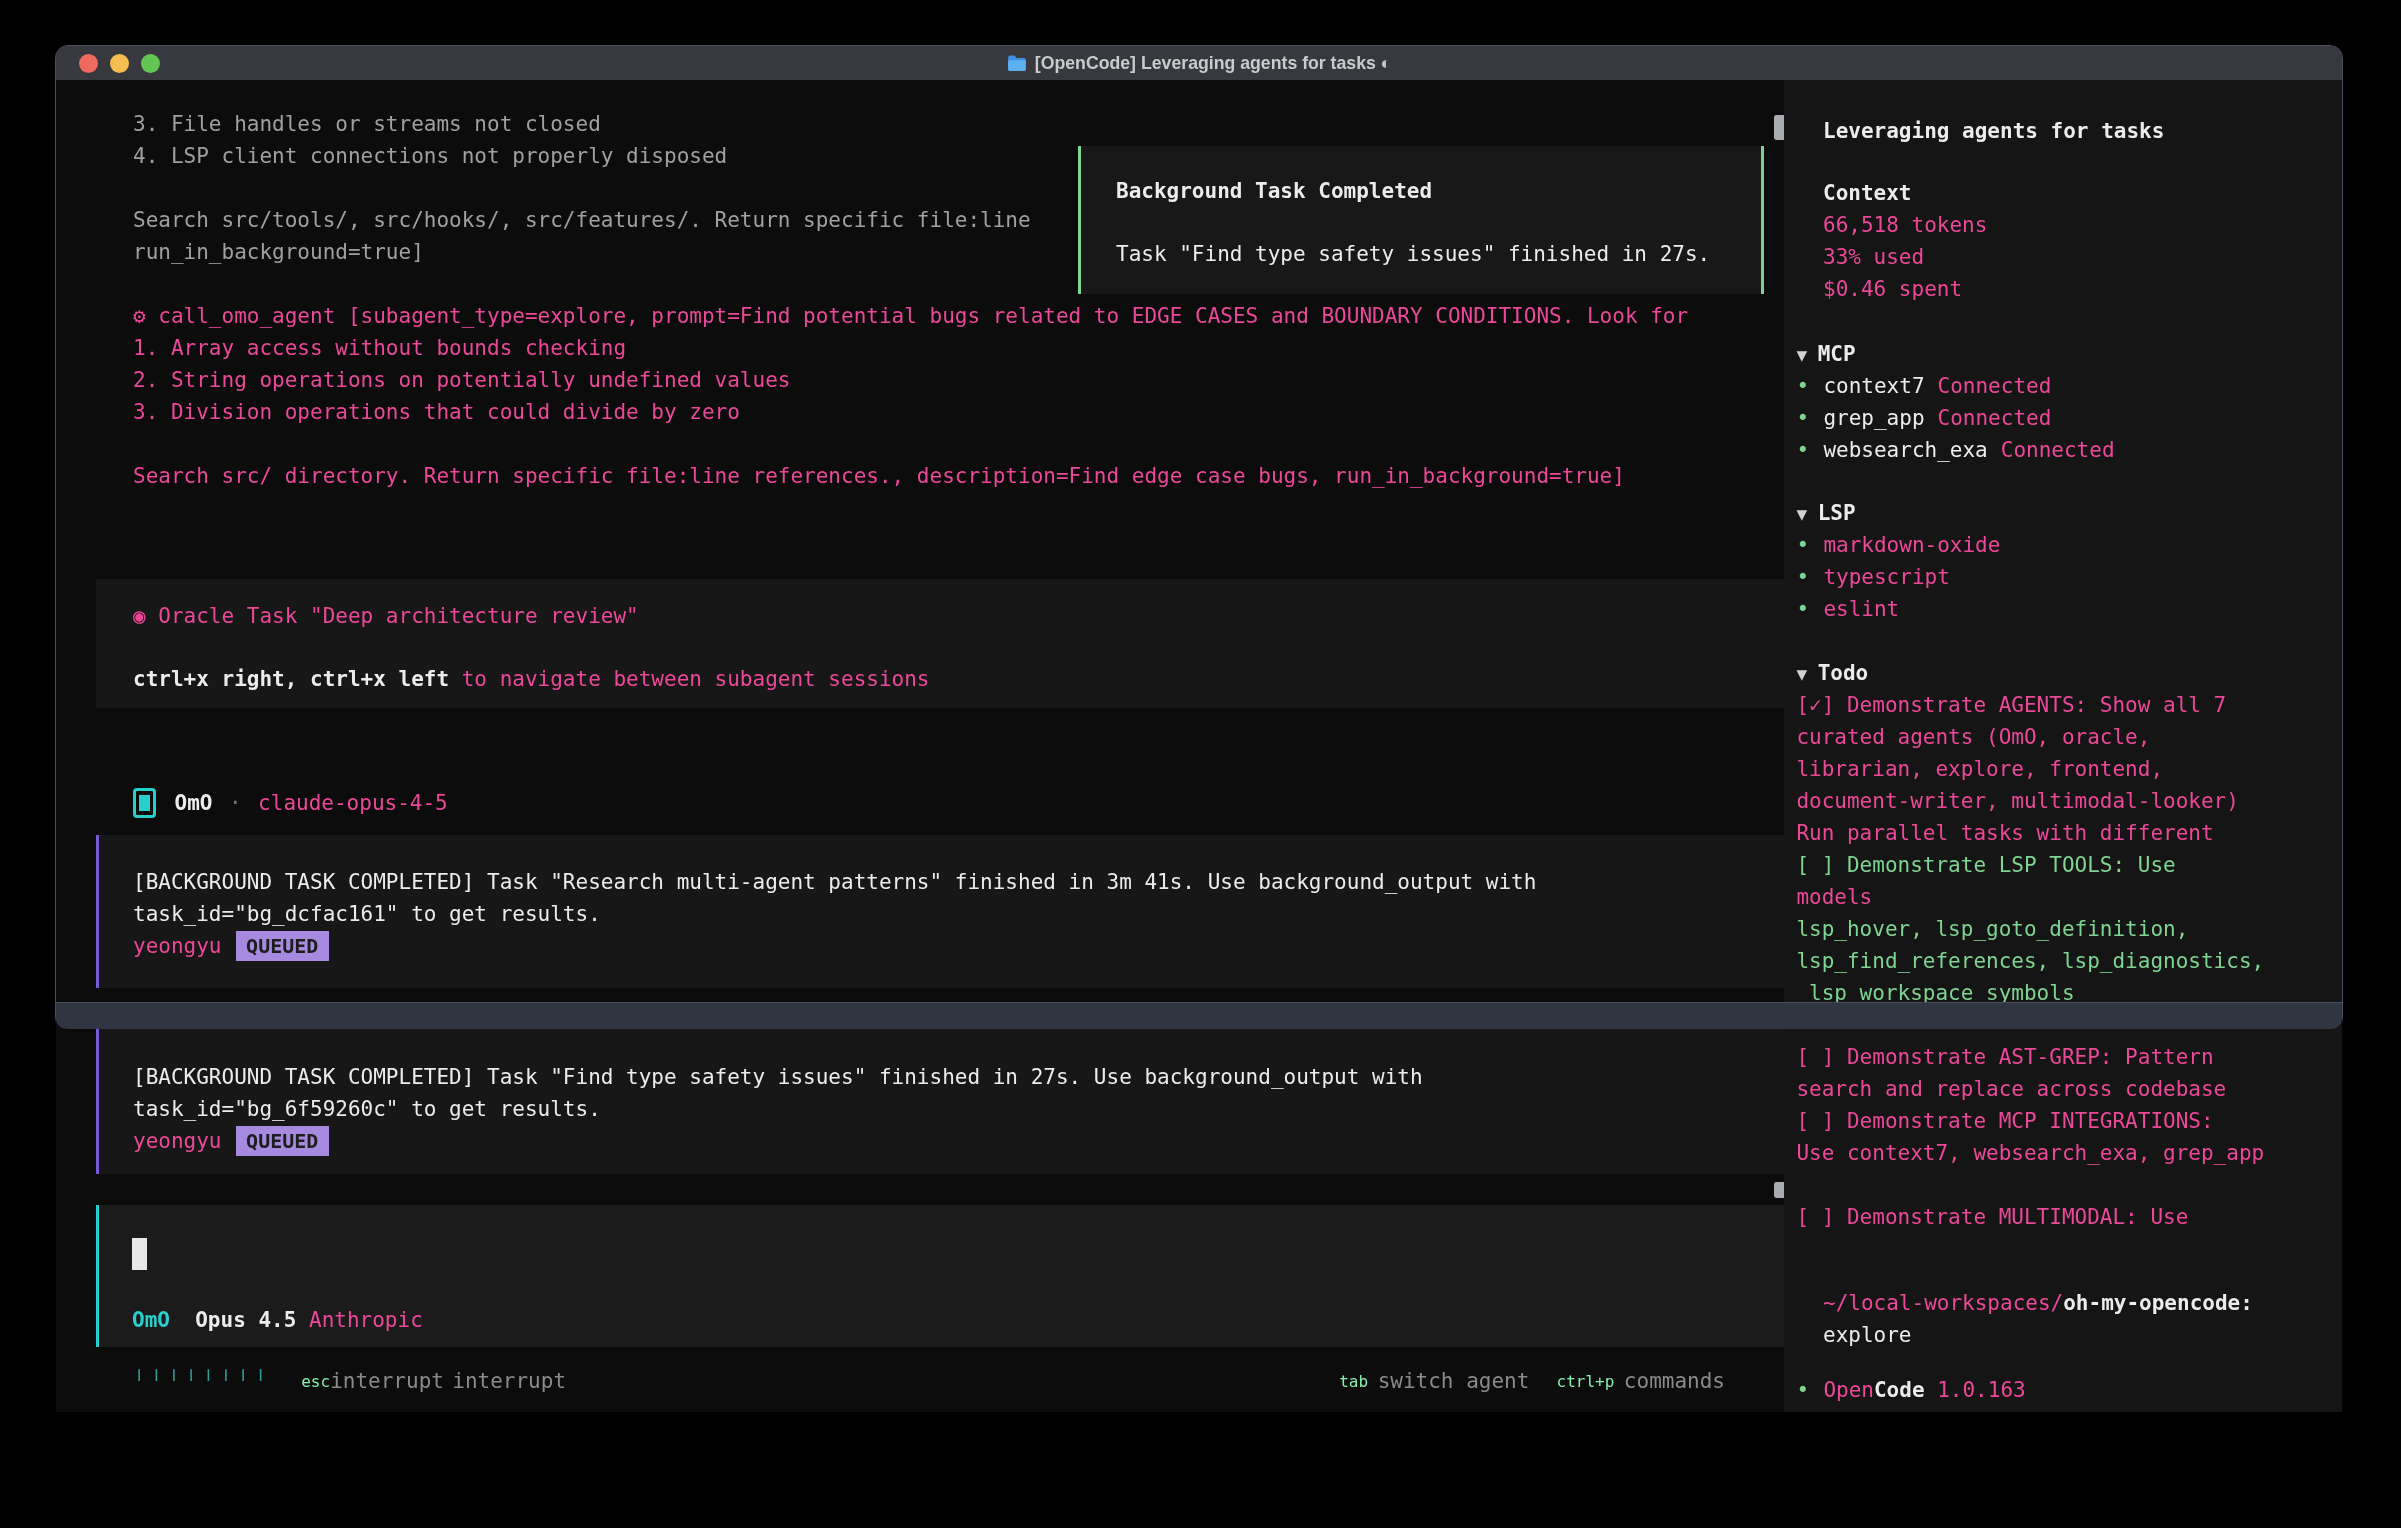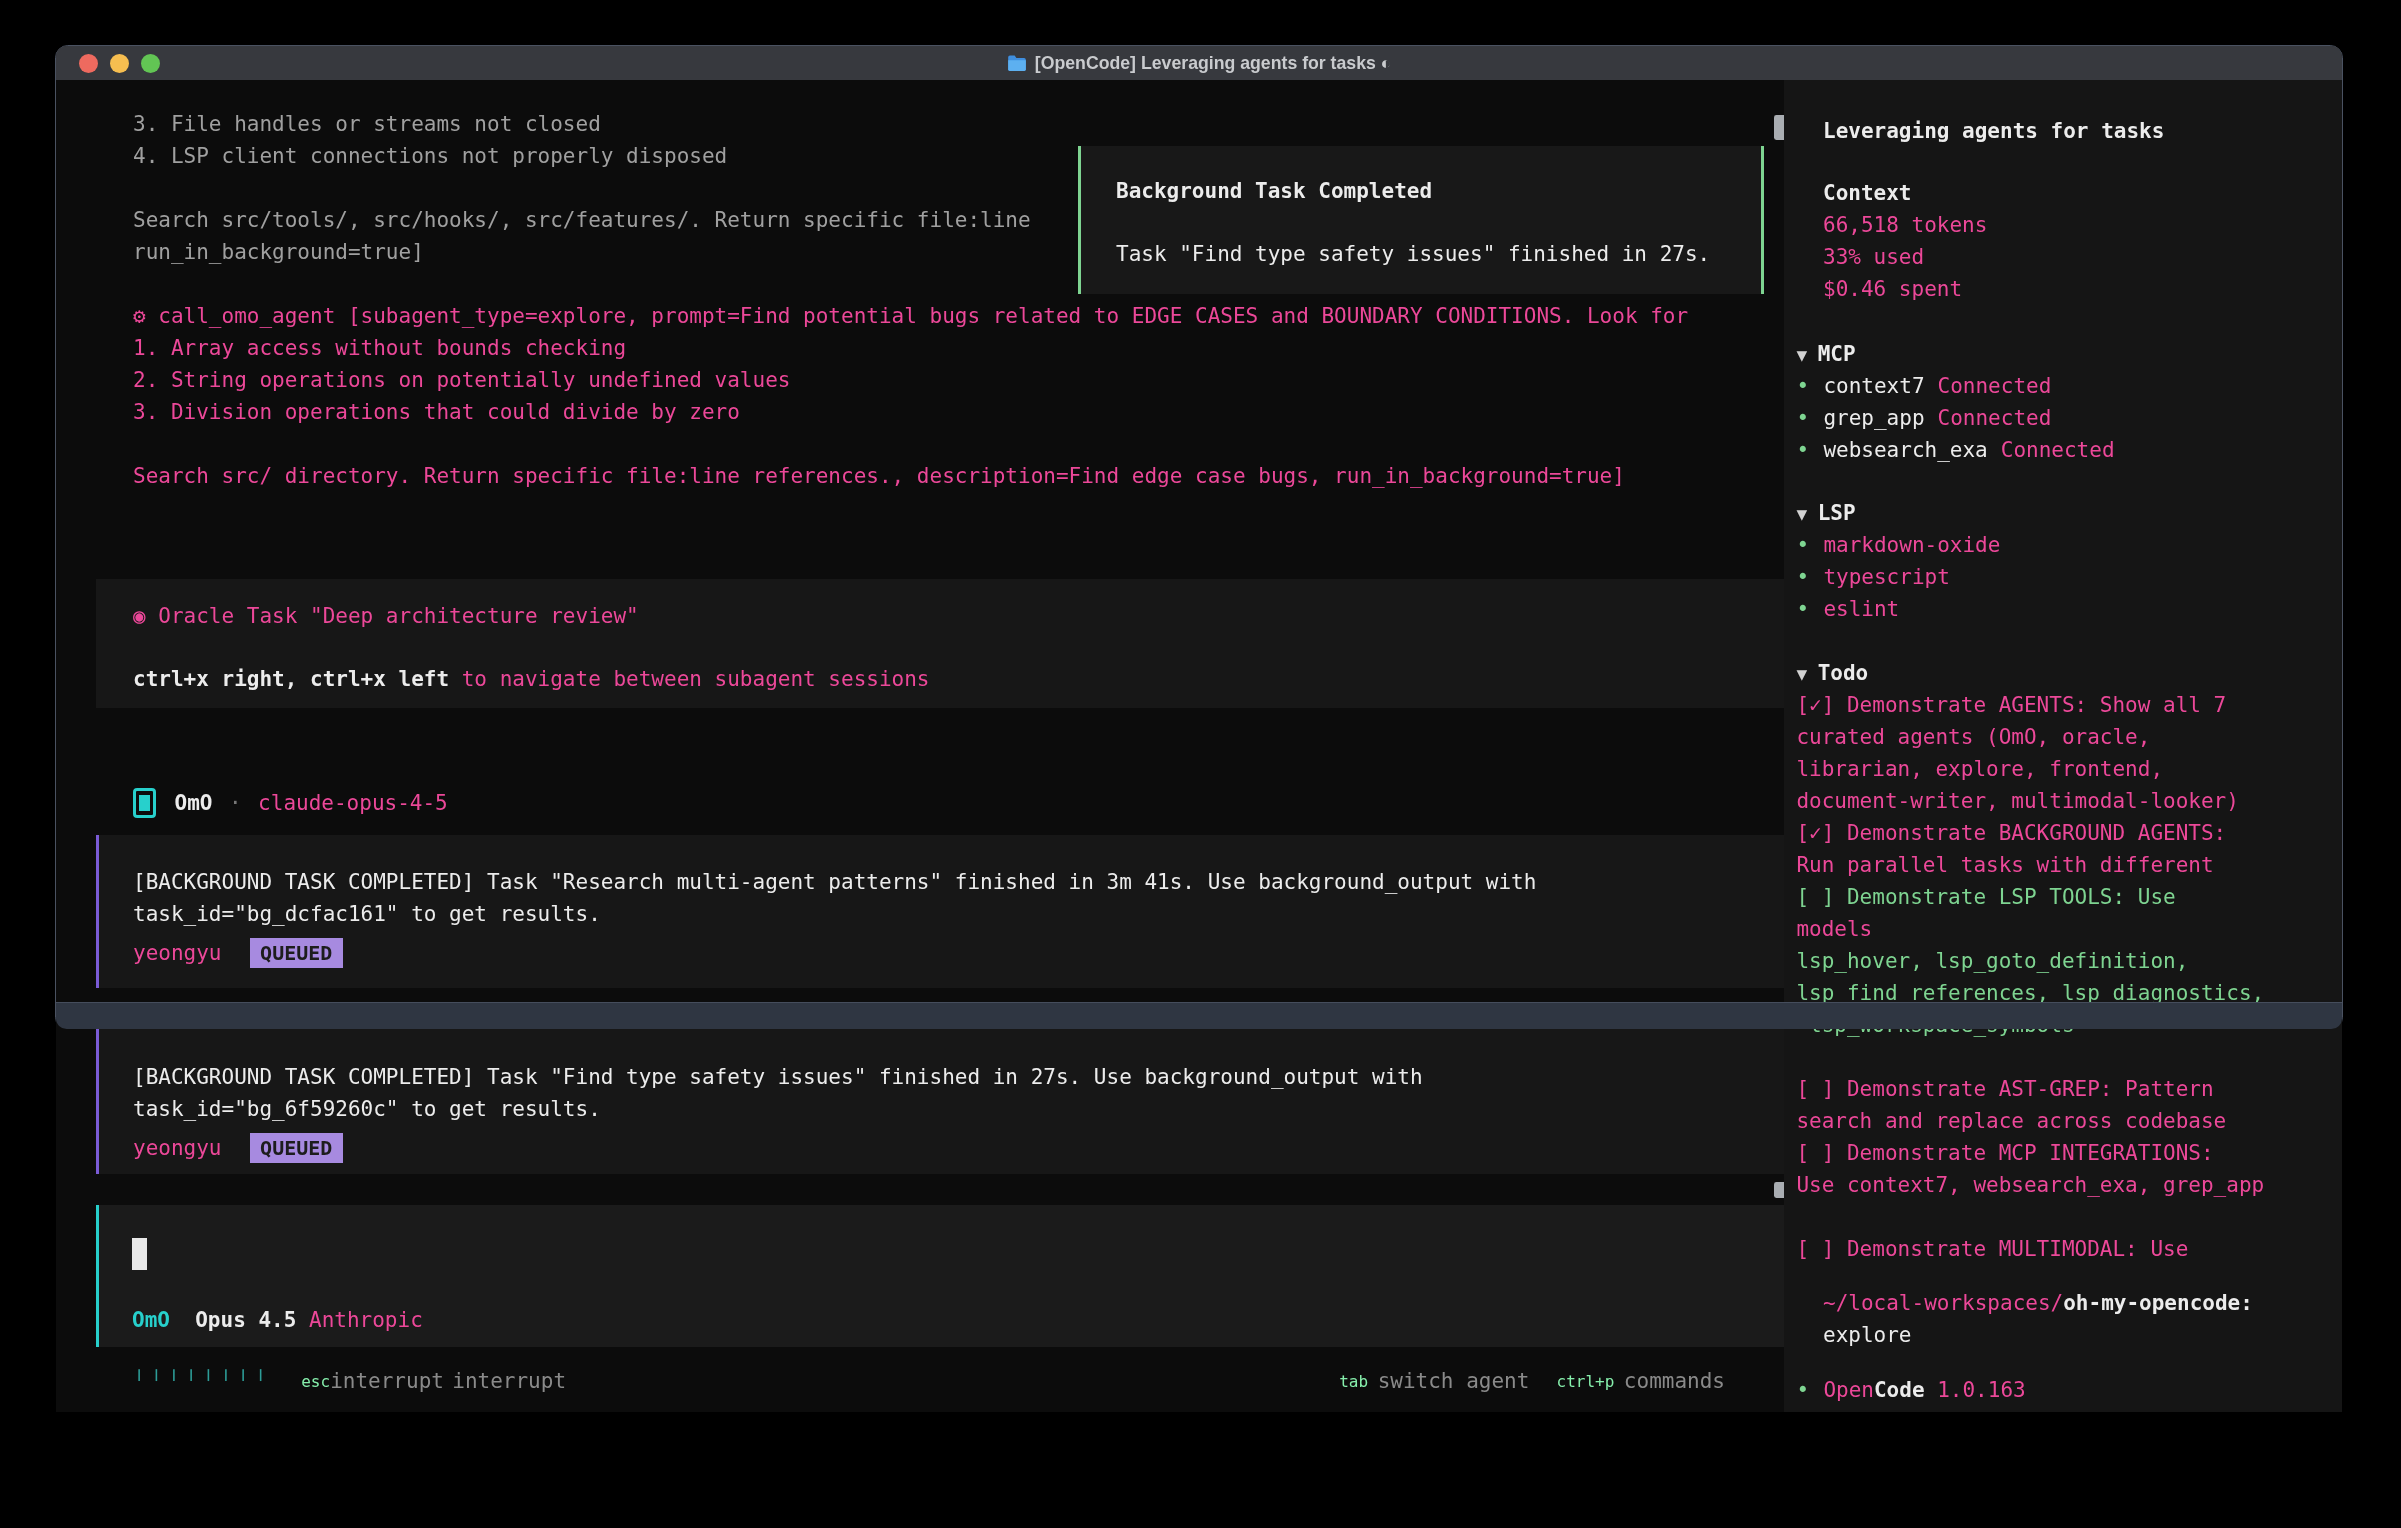--- a/index.html
+++ b/index.html
@@ -56,21 +56,21 @@
   .oracle .hintrow { margin-top:31px; }
 
   .agent-header { position:absolute; left:77px; top:707px; height:32px; display:flex; align-items:center; }
   .omo-icon { width:22.5px; height:29.5px; border:3px solid #27d0cc; border-radius:4.1px; margin-right:19px;
     display:flex; align-items:center; justify-content:center; }
   .omo-icon i { display:block; width:10.6px; height:16.5px; background:#27d0cc; }
 
   .bgpanel { border-left:3px solid #7a5bd6; padding:31px 0 0 34px; }
   .bg1 { top:755px; height:153px; }
   .bg2 { top:943px; height:151px; padding-top:38px; }
-  .badge-row { display:flex; align-items:center; gap:28px; margin-top:7px; }
+  .badge-row { display:flex; align-items:center; gap:14px; }
   .queued {
     background:#a78ae0; color:#1d1d1d; font-weight:bold; font-size:20px;
     padding:3px 10.6px; display:inline-block;
   }
 
   .inputbox {
     position:absolute; left:40px; top:1125px; width:1728px; height:142px;
     background:#1b1b1b; border-left:3.5px solid #27d0cc; padding-left:33px;
   }
   .cursor { display:block; width:15.4px; height:32px; background:#e8e8e8; margin-top:33px; }
@@ -219,21 +219,20 @@
           <div class="line sb-bullet-row"><span class="sb-bullet">•</span><span class="dim">typescript</span></div>
           <div class="line sb-bullet-row"><span class="sb-bullet">•</span><span class="dim">eslint</span></div>
         </div>
 
         <div class="sb-block" style="top:577px; left:12.4px;">
           <div class="line"><span class="tri">▼</span><span class="white bold">Todo</span></div>
           <div class="line dim">[✓] Demonstrate AGENTS: Show all 7</div>
           <div class="line dim">curated agents (OmO, oracle,</div>
           <div class="line dim">librarian, explore, frontend,</div>
           <div class="line dim">document-writer, multimodal-looker)</div>
-          <div class="line dim">[✓] Demonstrate BACKGROUND AGENTS:</div>
           <div class="line dim">Run parallel tasks with different</div>
           <div class="line green">[ ] Demonstrate LSP TOOLS: Use</div>
           <div class="line dim">models</div>
           <div class="line green">lsp_hover, lsp_goto_definition,</div>
           <div class="line green">lsp_find_references, lsp_diagnostics,</div>
           <div class="line green"> lsp_workspace_symbols</div>
           <div class="line"></div>
           <div class="line dim">[ ] Demonstrate AST-GREP: Pattern</div>
           <div class="line dim">search and replace across codebase</div>
           <div class="line dim">[ ] Demonstrate MCP INTEGRATIONS:</div>

